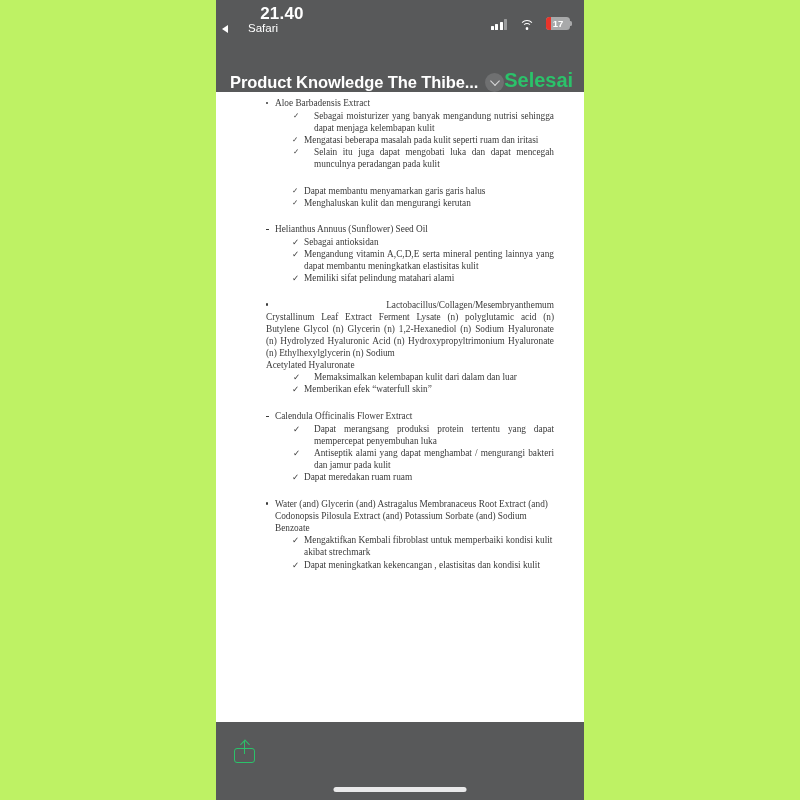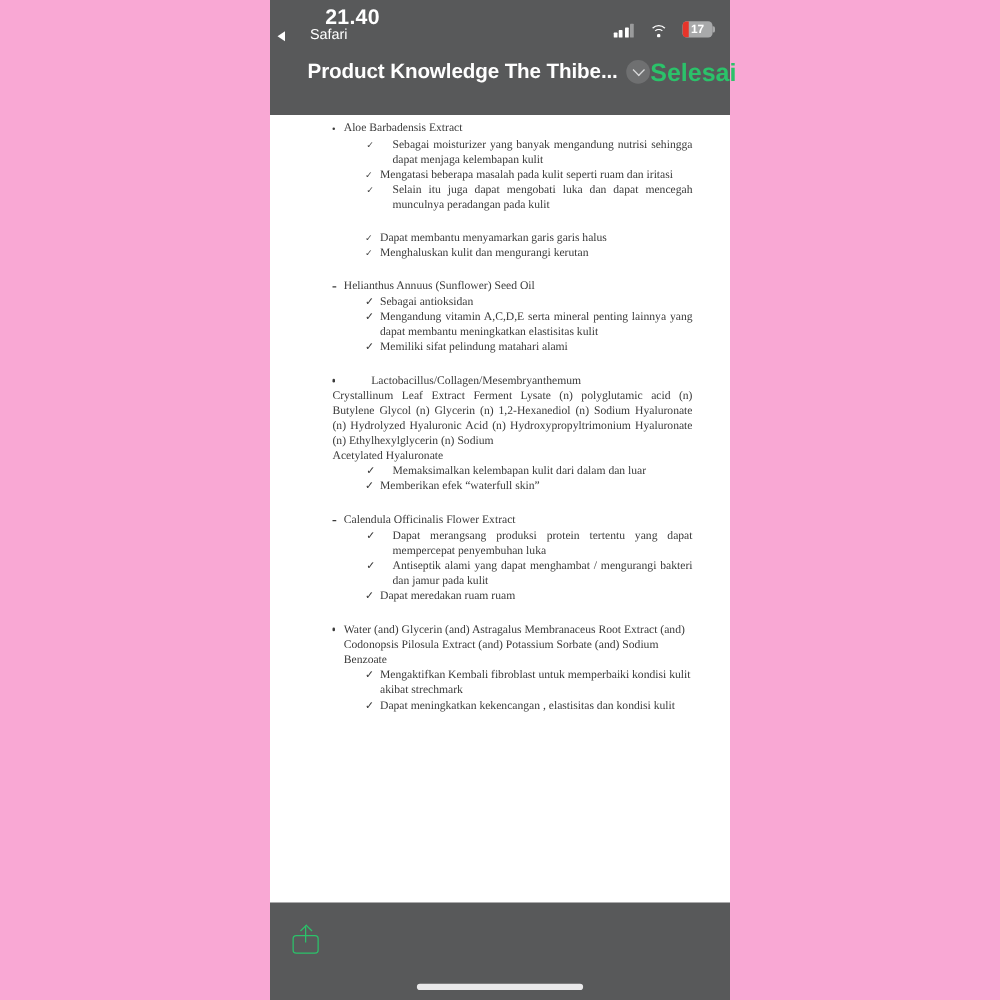--- a/index.html
+++ b/index.html
@@ -9,21 +9,21 @@
     height: 800px;
     background: #ffffff;
     font-family: "Liberation Sans", sans-serif;
     overflow: hidden;
   }
 
   #screen {
     position: relative;
     width: 800px;
     height: 800px;
-    background: #f9a8d4;
+    background: #bef264;
   }
 
   
   #phone {
     position: absolute;
     left: 216px;
     top: 0;
     width: 368px;
     height: 800px;
     background: #ffffff;
@@ -148,24 +148,24 @@
     position: absolute;
     right: 0; top: 4px;
     width: 2px; height: 5px;
     background: #a8a9aa;
     border-radius: 0 1.5px 1.5px 0;
   }
 
   
   #nav-bar {
     position: absolute;
-    left: 16px; top: 48px;
+    left: 0; top: 48px;
     width: 368px; height: 44px;
     display: flex;
-    align-items: flex-start;
+    align-items: flex-end;
   }
   #nav-title {
     margin-left: 14px;
     font-size: 16.5px;
     font-weight: bold;
     color: #ffffff;
     letter-spacing: -0.1px;
     white-space: nowrap;
   }
   #nav-chevron {
@@ -267,21 +267,21 @@
   }
   .chem-head .bullet {
     position: absolute;
     left: 0; top: 4.6px;
     width: 2.4px; height: 2.4px;
     border-radius: 50%;
     background: #3a3a3a;
   }
   .chem-first {
     display: block;
-    text-align: left;
+    text-align: right;
     padding-left: 22px;
   }
   .chem-body {
     display: block;
     text-align: justify;
     margin-left: -9px;
   }
   .chem-tail { display: block; margin-left: -9px; }
 
   

